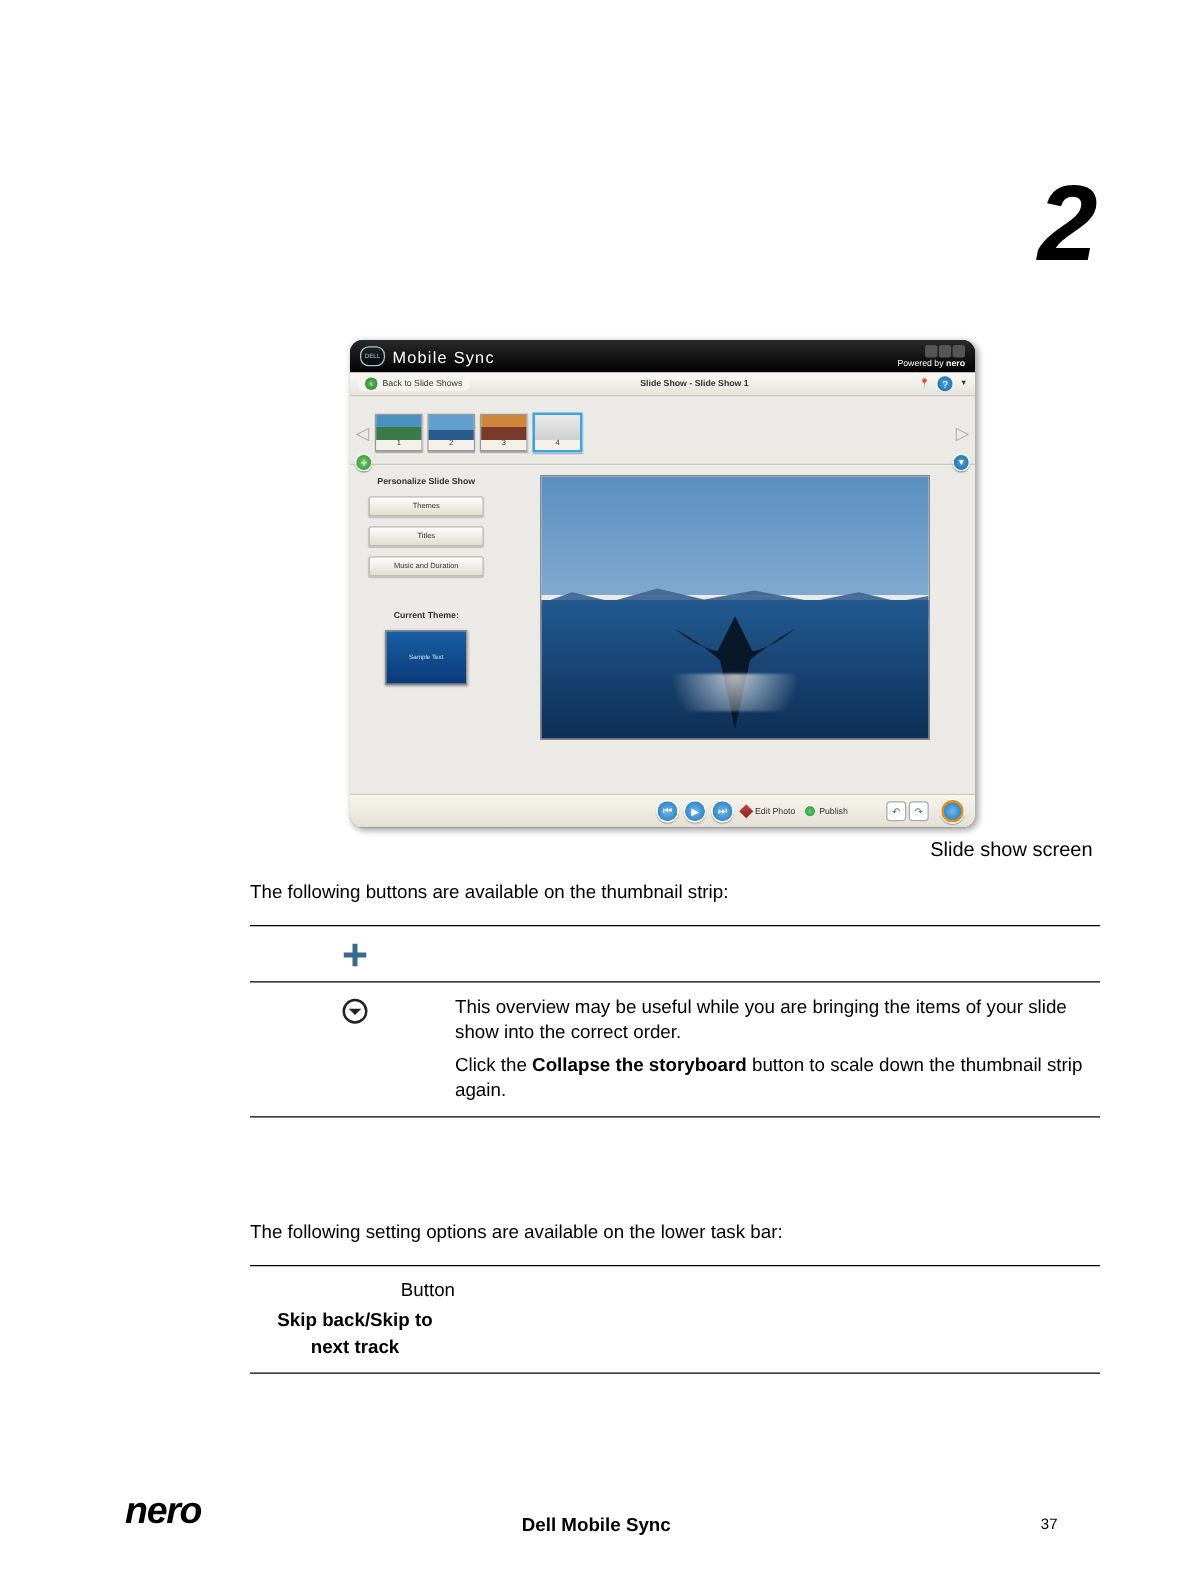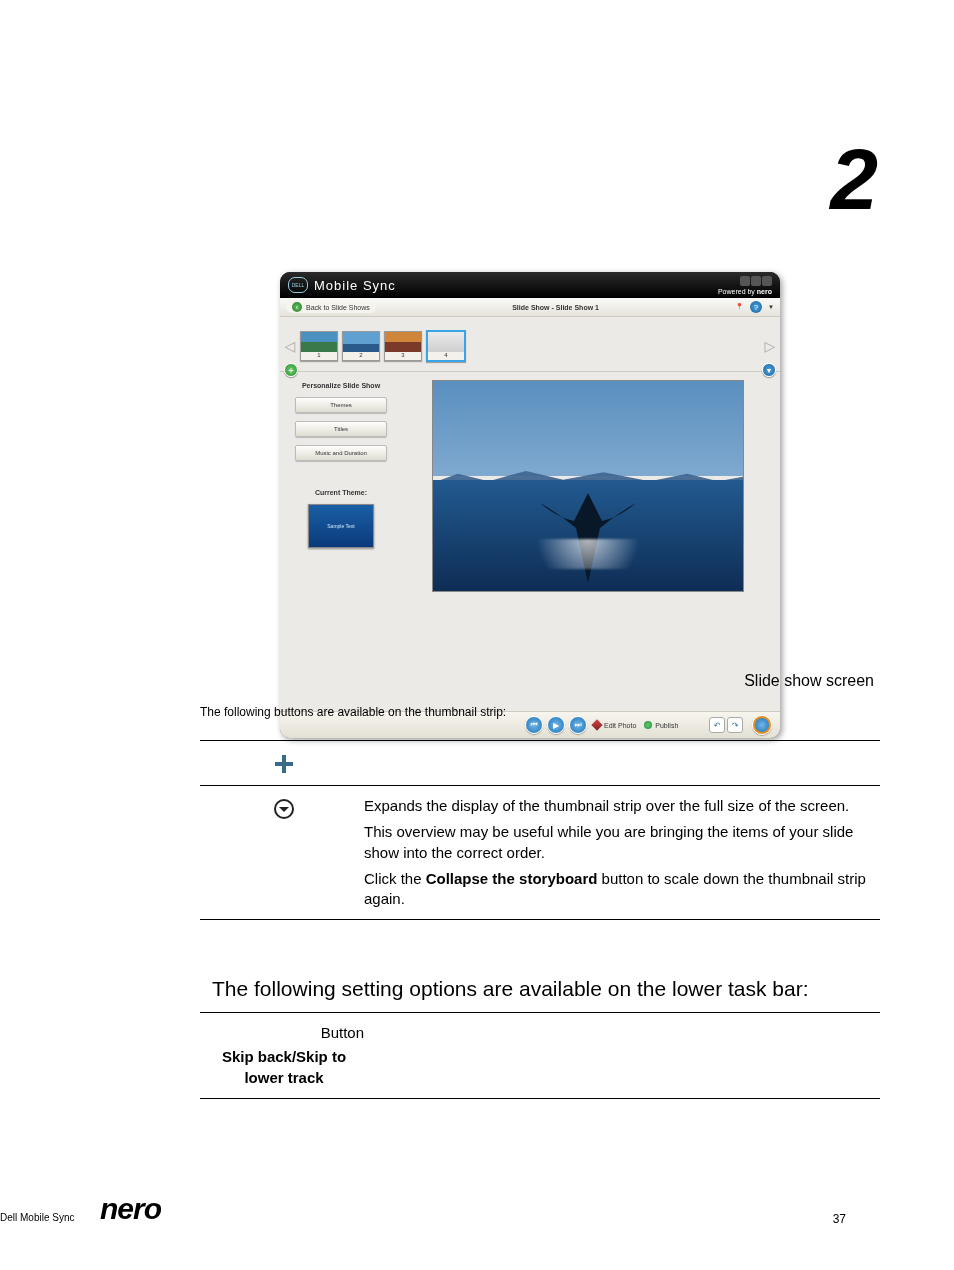--- a/index.html
+++ b/index.html
@@ -26,21 +26,21 @@
     color: #000;
     letter-spacing: -4px;
   }
 
   
   .shot {
     position: absolute;
     top: 272px;
     left: 280px;
     width: 500px;
-    height: 466px;
+    height: 390px;
     background: #0f172a;
     border-radius: 10px;
     overflow: hidden;
     box-shadow: 2px 2px 6px rgba(0,0,0,.4);
     font-size: 8px;
     color: #333;
   }
   .shot-header {
     height: 26px;
     background: linear-gradient(#2a2a2a, #000);
@@ -219,56 +219,56 @@
     color: #fff; font-size: 10px;
   }
   .export-btn::before { content: ""; width: 14px; height: 14px; border-radius: 50%;
     background: radial-gradient(#6fb7ea, #1e72b5); }
 
   
   .shot-caption {
     position: absolute; top: 672px; right: 80px;
     font-size: 16px;
   }
-  .body-p1 { position: absolute; top: 705px; left: 200px; font-size: 12px; }
+  .body-p1 { position: absolute; top: 705px; left: 200px; font-size: 15px; }
 
   
   .tbl {
     position: absolute; left: 200px; width: 680px;
     border-top: 1.5px solid #000; border-bottom: 1.5px solid #000;
   }
   .tbl1 { top: 740px; }
   .row {
     display: flex; padding: 10px 4px; font-size: 15px; line-height: 1.35;
   }
   .row + .row { border-top: 1px solid #000; }
   .cell-icon { width: 160px; display: flex; justify-content: center; align-items: flex-start; padding-top: 2px; }
   .cell-text { flex: 1; }
   .cell-text p { margin: 0 0 6px; }
   .cell-text p:last-child { margin-bottom: 0; }
   .add-icon svg, .expand-icon svg { display: block; }
 
-  .body-p2 { position: absolute; top: 977px; left: 212px; font-size: 21px; }
+  .body-p2 { position: absolute; top: 977px; left: 200px; font-size: 15px; }
 
   .tbl2 { top: 1012px; }
   .tbl2 .row { border-top: none; align-items: flex-start; }
   .cell-label { width: 160px; padding-right: 10px; }
   .cell-label .l1 { display: block; text-align: right; }
   .cell-label .l2 { display: block; font-weight: bold; margin-top: 4px; text-align: center; }
   .cell-label .l2-center { text-align: center; display: block; font-weight: bold; }
 
   
   .nero-logo {
     position: absolute; left: 100px; top: 1192px;
     font-size: 30px; font-weight: 900; font-style: italic;
     letter-spacing: -1px;
   }
   .footer-title {
     position: absolute; left: 0; right: 0; top: 1212px;
-    text-align: left; font-size: 10px; font-weight: normal;
+    text-align: center; font-size: 15px; font-weight: bold;
   }
   .page-num {
     position: absolute; right: 108px; top: 1212px; font-size: 12px;
   }
 </style>
 </head>
 <body>
 
 <div class="page">
 
@@ -394,37 +394,36 @@
     <div class="row">
       <div class="cell-icon">
         <span class="expand-icon">
           <svg width="22" height="22" viewBox="0 0 22 22">
             <circle cx="11" cy="11" r="9" fill="none" stroke="#222" stroke-width="2"></circle>
             <path d="M6 9 L11 14 L16 9 Z" fill="#222"></path>
           </svg>
         </span>
       </div>
       <div class="cell-text">
-        <p>Expands the display of the thumbnail strip over the full size of the screen.</p>
         <p>This overview may be useful while you are bringing the items of your slide show into the correct order.</p>
         <p>
           <span>Click the </span><b>Collapse the storyboard</b><span> button to scale down the thumbnail strip again.</span>
         </p>
       </div>
     </div>
   </div>
 
   <div class="body-p2">The following setting options are available on the lower task bar:</div>
 
   <div class="tbl tbl2">
     <div class="row">
       <div class="cell-label">
         <span class="l1">Button</span>
         <span class="l2">Skip back/Skip to</span>
-        <span class="l2-center">lower track</span>
+        <span class="l2-center">next track</span>
       </div>
     </div>
   </div>
 
   <div class="nero-logo">nero</div>
   <div class="footer-title">Dell Mobile Sync</div>
   <div class="page-num">37</div>
 
 </div>
 

